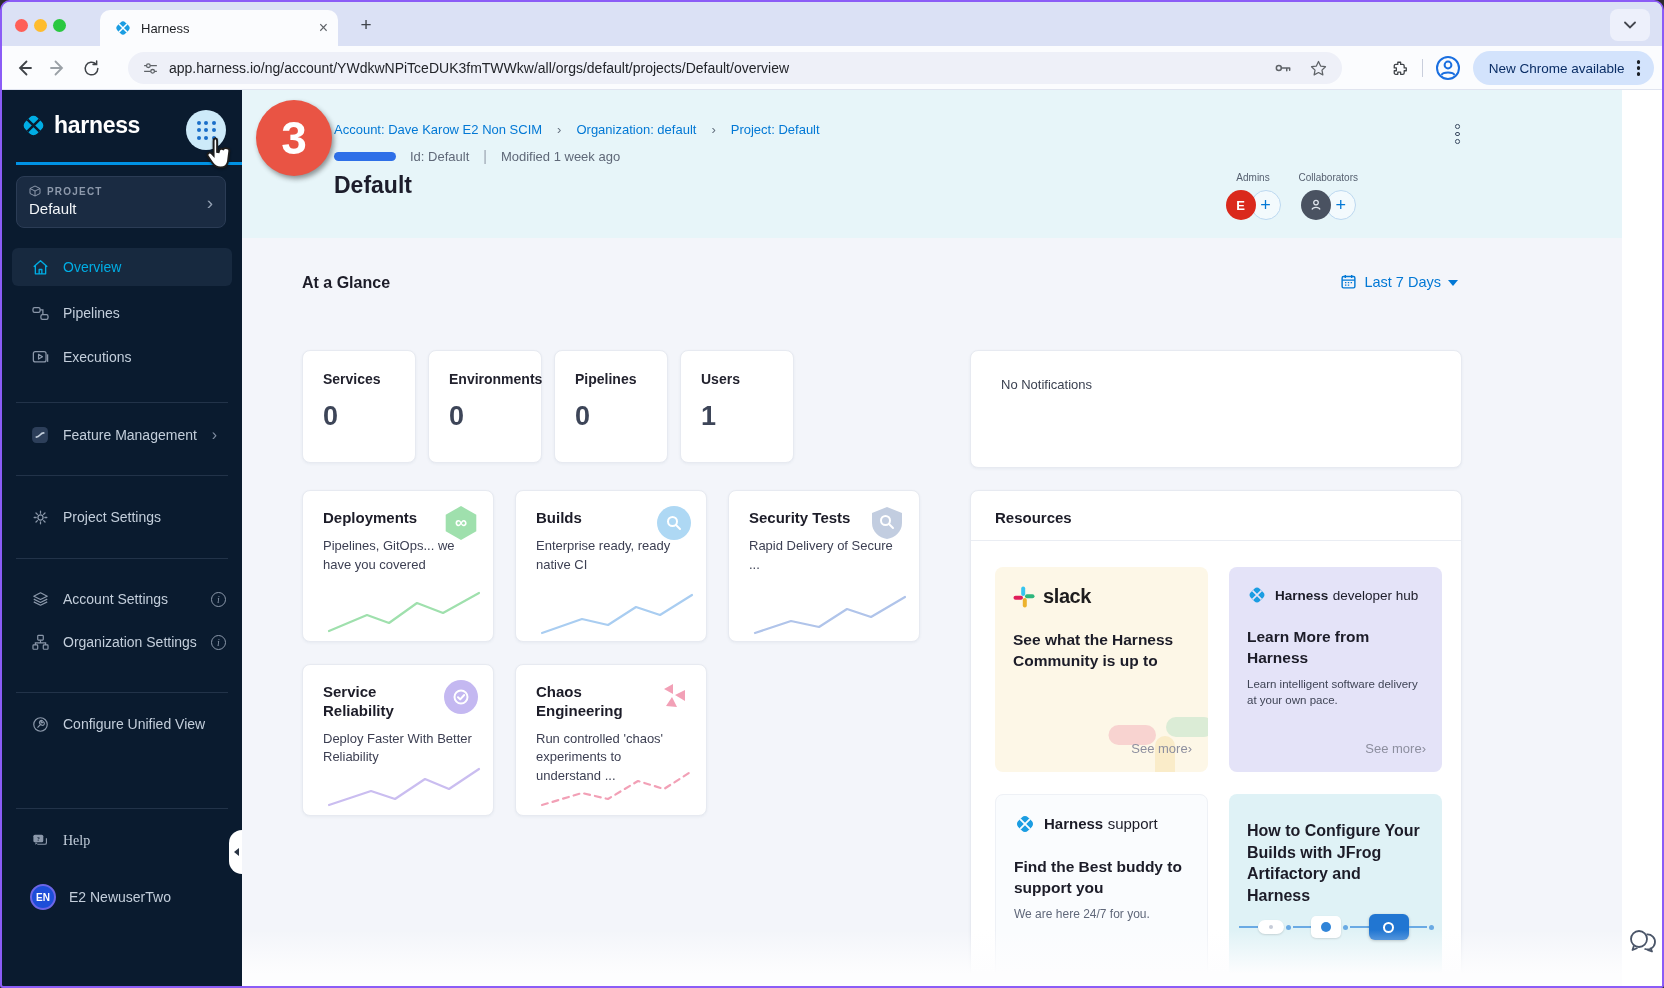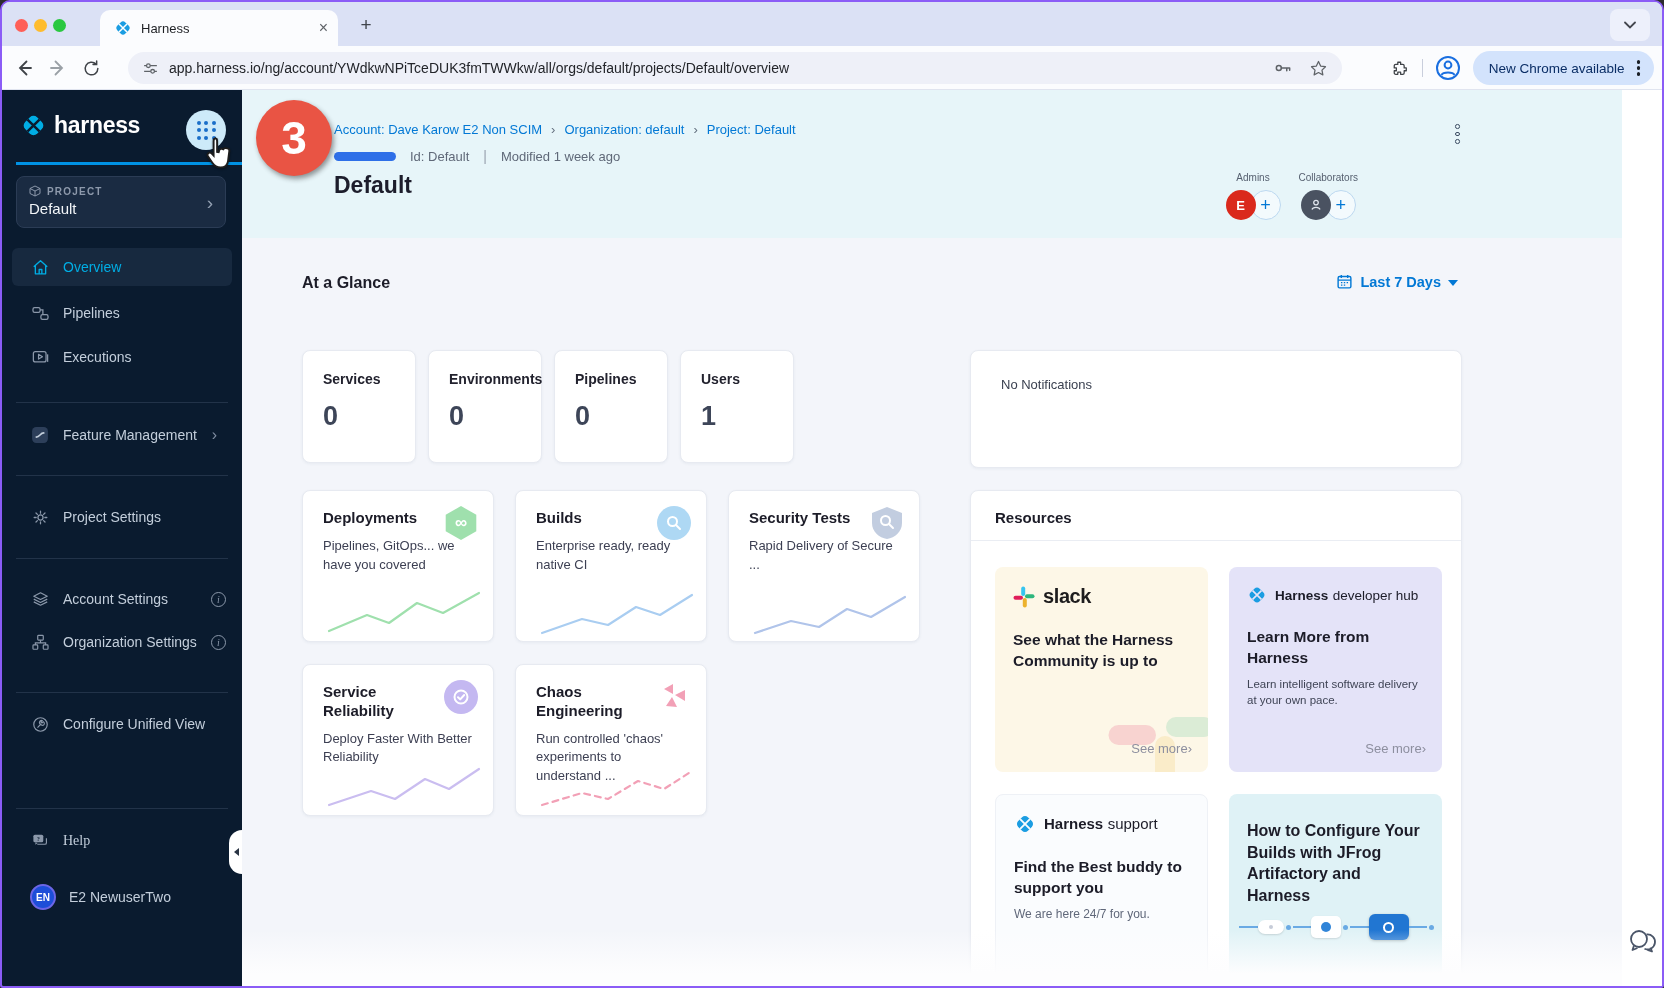--- a/index.html
+++ b/index.html
@@ -56,42 +56,42 @@
   .user-avatar { width:26px; height:26px; border-radius:50%; background:#1d4ed8; border:2px solid #6c66e6; color:#fff; font-size:10px; font-weight:700; display:flex; align-items:center; justify-content:center; flex:none; }
   .collapse-handle { position:absolute; right:0; top:740px; width:13px; height:44px; background:#fff; border-radius:44px 0 0 44px; display:flex; align-items:center; justify-content:flex-end; z-index:8; }
   .collapse-handle i { width:0; height:0; border-top:4px solid transparent; border-bottom:4px solid transparent; border-right:5px solid #2a3444; margin-right:3px; }
 
   
   .main { position:relative; flex:1; background:#f3f5fa; overflow:hidden; }
   .gutter { position:absolute; right:0; top:0; bottom:0; width:40px; background:#fff; z-index:6; }
   .chat-fab { position:absolute; right:5px; top:836px; width:30px; height:30px; }
   .header-band { position:absolute; left:0; top:0; right:40px; height:148px; background:#e7f5f9; }
   .step-badge { position:absolute; left:14px; top:10px; width:76px; height:76px; border-radius:50%; background:#e95444; color:#fff; font-size:46px; font-weight:700; display:flex; align-items:center; justify-content:center; box-shadow:2px 3px 5px rgba(30,30,30,.45); z-index:7; }
-  .breadcrumb { position:absolute; left:92px; top:32px; display:flex; align-items:center; gap:9px; font-size:13px; }
+  .breadcrumb { position:absolute; left:92px; top:32px; display:flex; align-items:center; gap:15px; font-size:13px; }
   .breadcrumb a { color:#0278d5; text-decoration:none; }
   .bc-sep { color:#64707f; font-size:13px; }
   .meta-row { position:absolute; left:92px; top:58px; display:flex; align-items:center; gap:14px; }
   .progress-pill { width:62px; height:9px; border-radius:5px; background:#2e6fe8; }
   .meta-text { font-size:13px; color:#5f6878; }
   .meta-bar { color:#9aa3b0; font-size:14px; }
   .page-title { position:absolute; left:92px; top:82px; font-size:23px; font-weight:700; color:#1d1d2c; }
   .kebab-v { position:absolute; left:1209px; top:30px; display:flex; flex-direction:column; gap:3px; padding:4px; }
   .kebab-v i { width:4.5px; height:4.5px; border:1.4px solid #3c4c63; border-radius:50%; }
   .people { position:absolute; right:264px; top:82px; display:flex; gap:18px; }
   .people .pcol { display:flex; flex-direction:column; align-items:center; gap:7px; }
   .plabel { font-size:10px; color:#566070; }
   .prow { display:flex; align-items:center; }
   .av { width:30px; height:30px; border-radius:50%; display:flex; align-items:center; justify-content:center; font-size:13px; font-weight:700; color:#fff; z-index:2; }
   .av.red { background:#da291c; }
   .av.gray { background:#4a5261; }
   .plus-c { width:30px; height:30px; border-radius:50%; background:#f3fafd; border:1px solid #bcd8f0; color:#0278d5; font-size:18px; display:flex; align-items:center; justify-content:center; margin-left:-5px; z-index:1; }
 
   .glance-title { position:absolute; left:60px; top:184px; font-size:16px; font-weight:700; color:#1c1c28; }
   .range-picker { position:absolute; right:204px; top:183px; display:flex; align-items:center; gap:7px; }
-  .range-picker span { color:#0278d5; font-size:14.5px; font-weight:700; }
+  .range-picker span { color:#0278d5; font-size:14.5px; font-weight:400; }
   .caret-dn { width:0; height:0; border-left:5px solid transparent; border-right:5px solid transparent; border-top:6px solid #0278d5; margin-top:2px; }
 
   .card { background:#fff; border:1px solid #e7eaf1; border-radius:8px; box-shadow:0 1px 3px rgba(40,60,100,.06); }
   .stat-card { position:absolute; top:260px; width:114px; height:113px; padding:20px; }
   .stat-label { font-size:14px; font-weight:600; color:#22222e; }
   .stat-value { font-size:27px; font-weight:600; color:#3d4558; margin-top:14px; }
 
   .panel { position:absolute; left:728px; width:492px; }
   .panel-title { font-size:15px; font-weight:700; color:#1c1c28; padding:18px 24px 14px; border-bottom:1px solid #eaedf3; }
   .notif-empty { font-size:13px; color:#3a4050; padding:26px 30px; }

